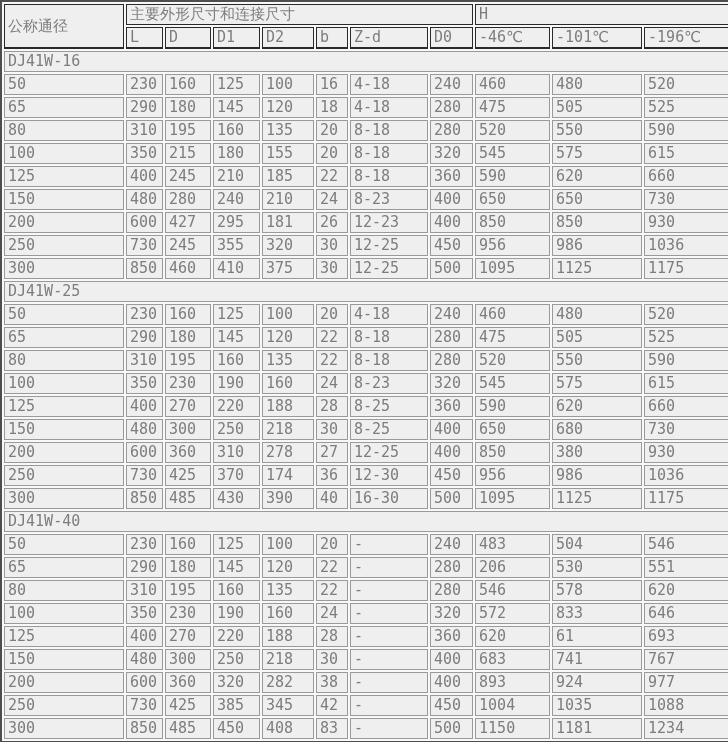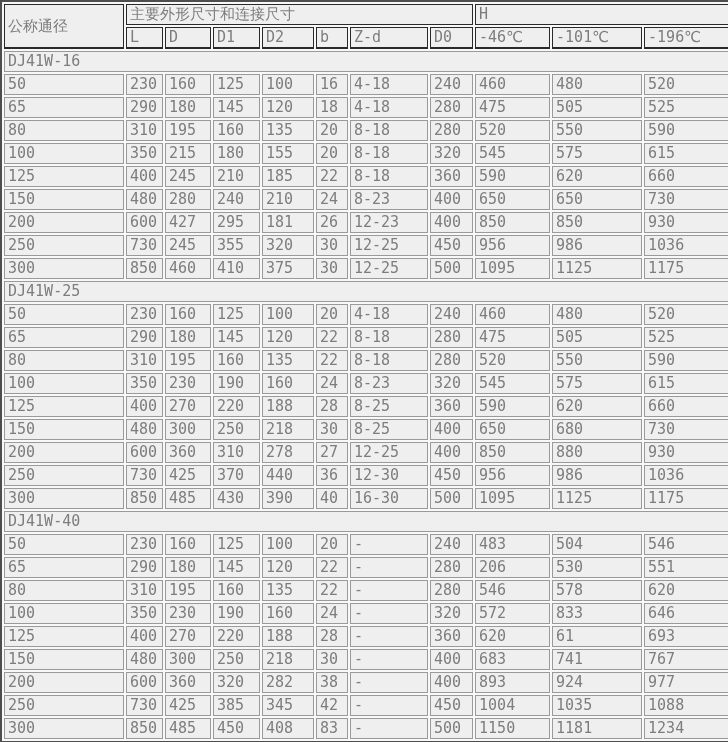--- a/index.html
+++ b/index.html
@@ -283,29 +283,29 @@
       <tr>
         <td>200</td>
         <td>600</td>
         <td>360</td>
         <td>310</td>
         <td>278</td>
         <td>27</td>
         <td>12-25</td>
         <td>400</td>
         <td>850</td>
-        <td>880</td>
+        <td>380</td>
         <td>930</td>
       </tr>
       <tr>
         <td>250</td>
         <td>730</td>
         <td>425</td>
         <td>370</td>
-        <td>440</td>
+        <td>174</td>
         <td>36</td>
         <td>12-30</td>
         <td>450</td>
         <td>956</td>
         <td>986</td>
         <td>1036</td>
       </tr>
       <tr>
         <td>300</td>
         <td>850</td>

